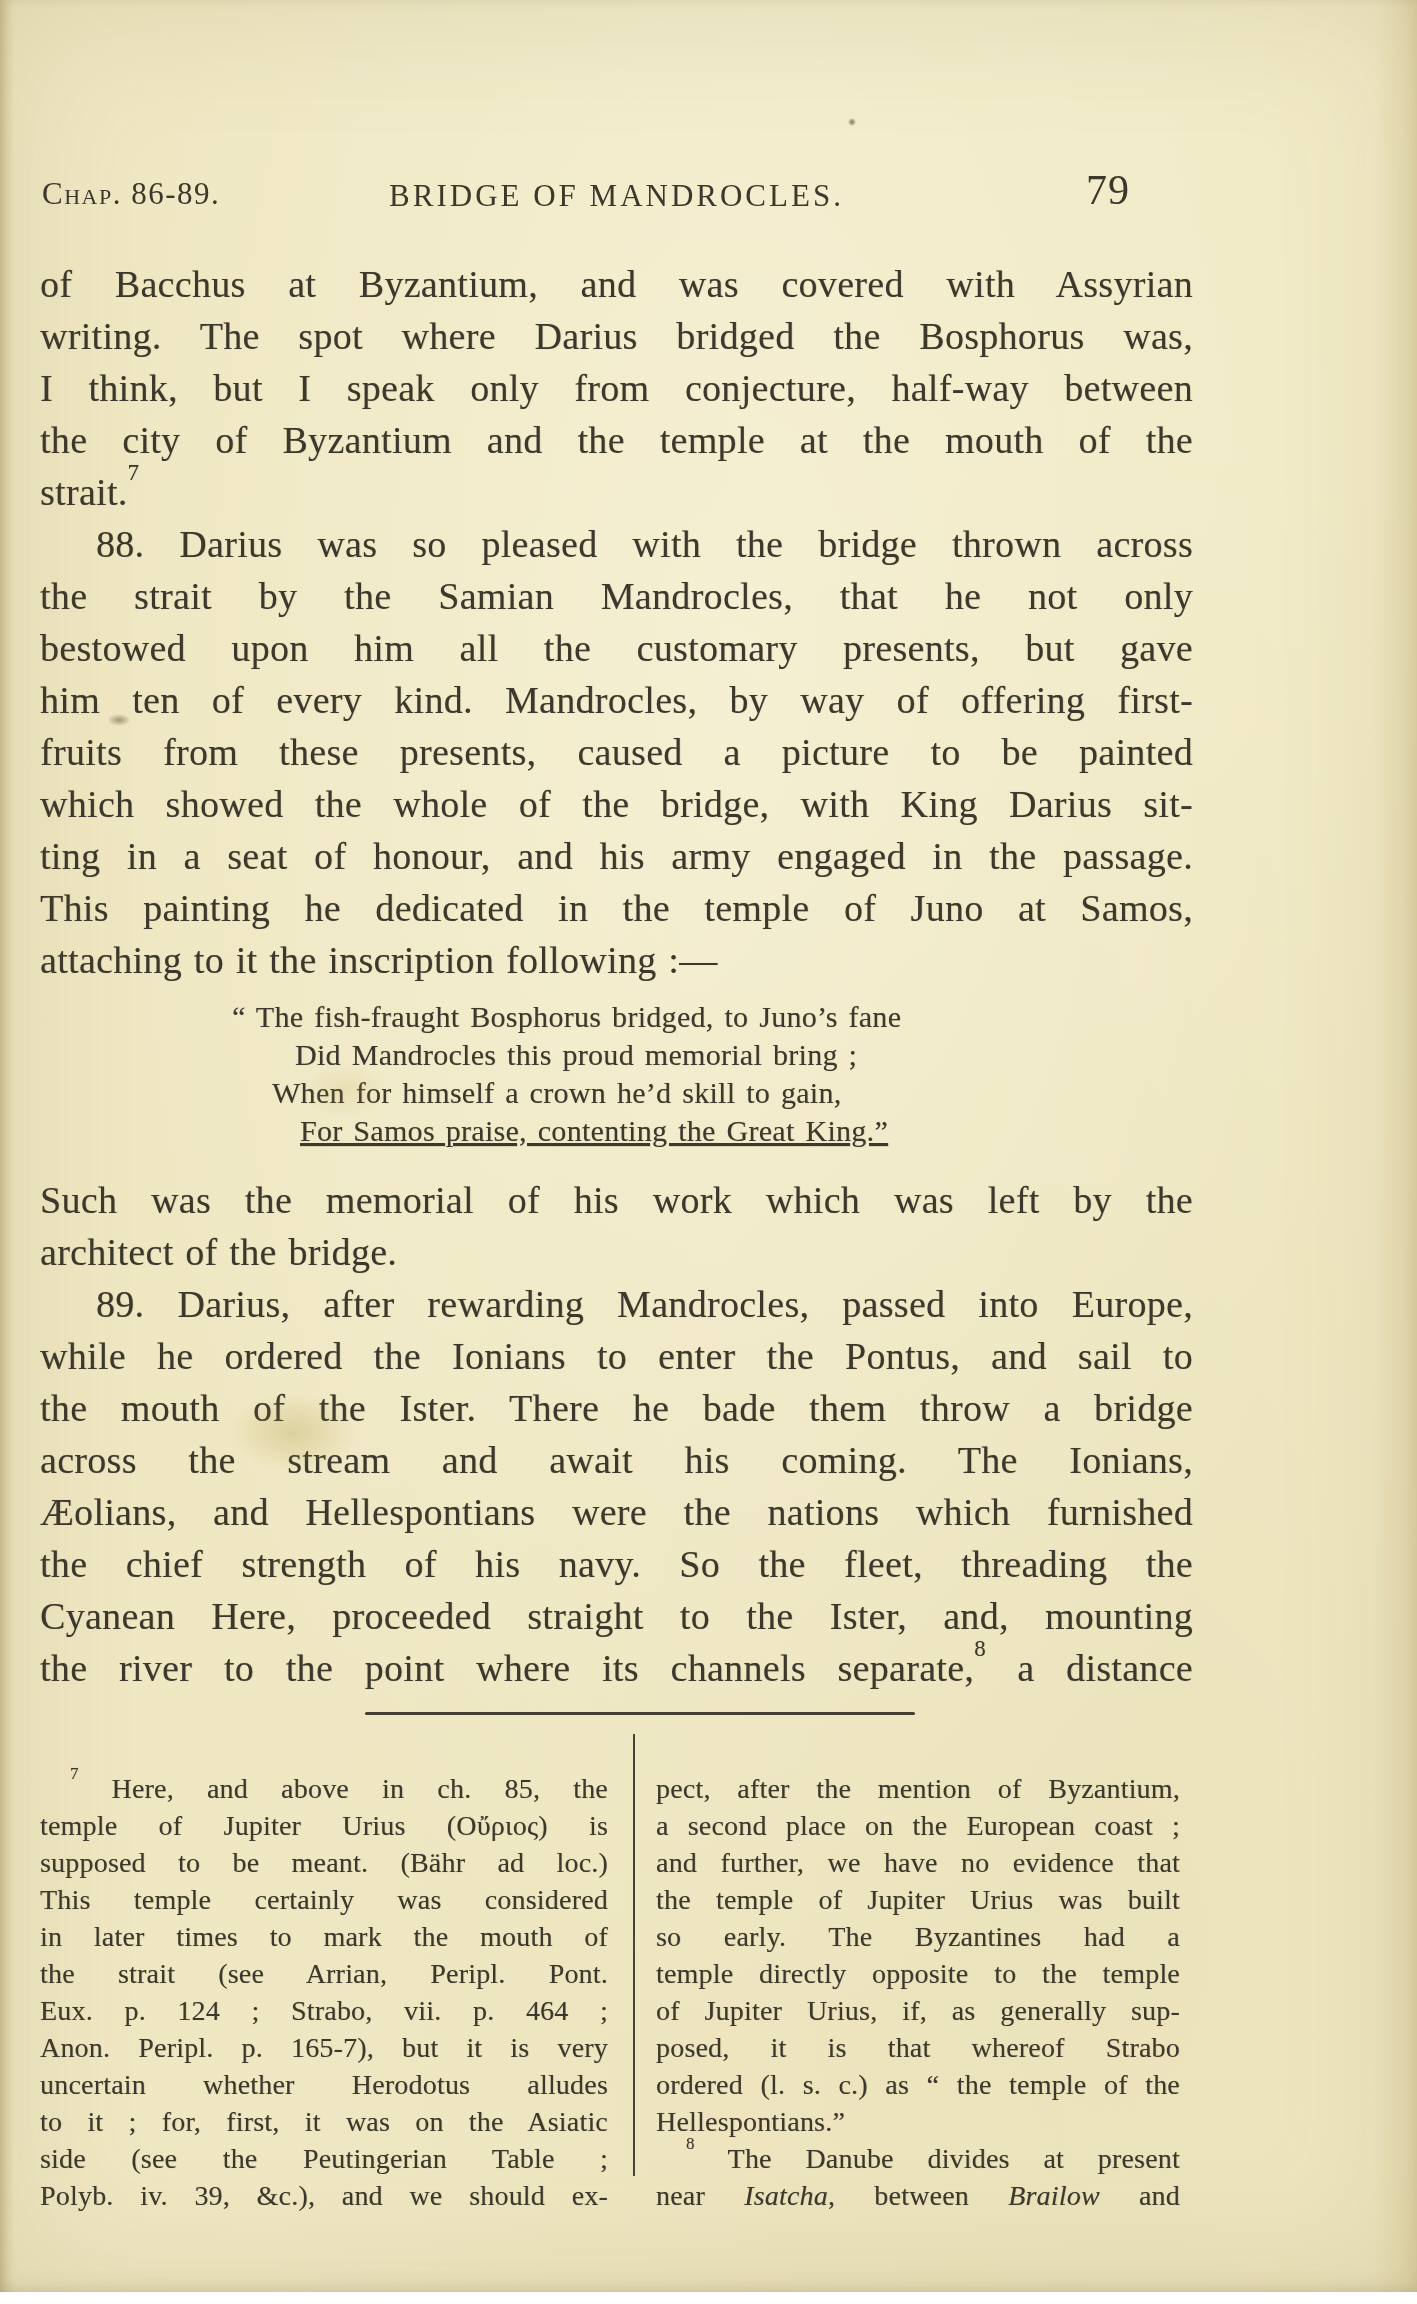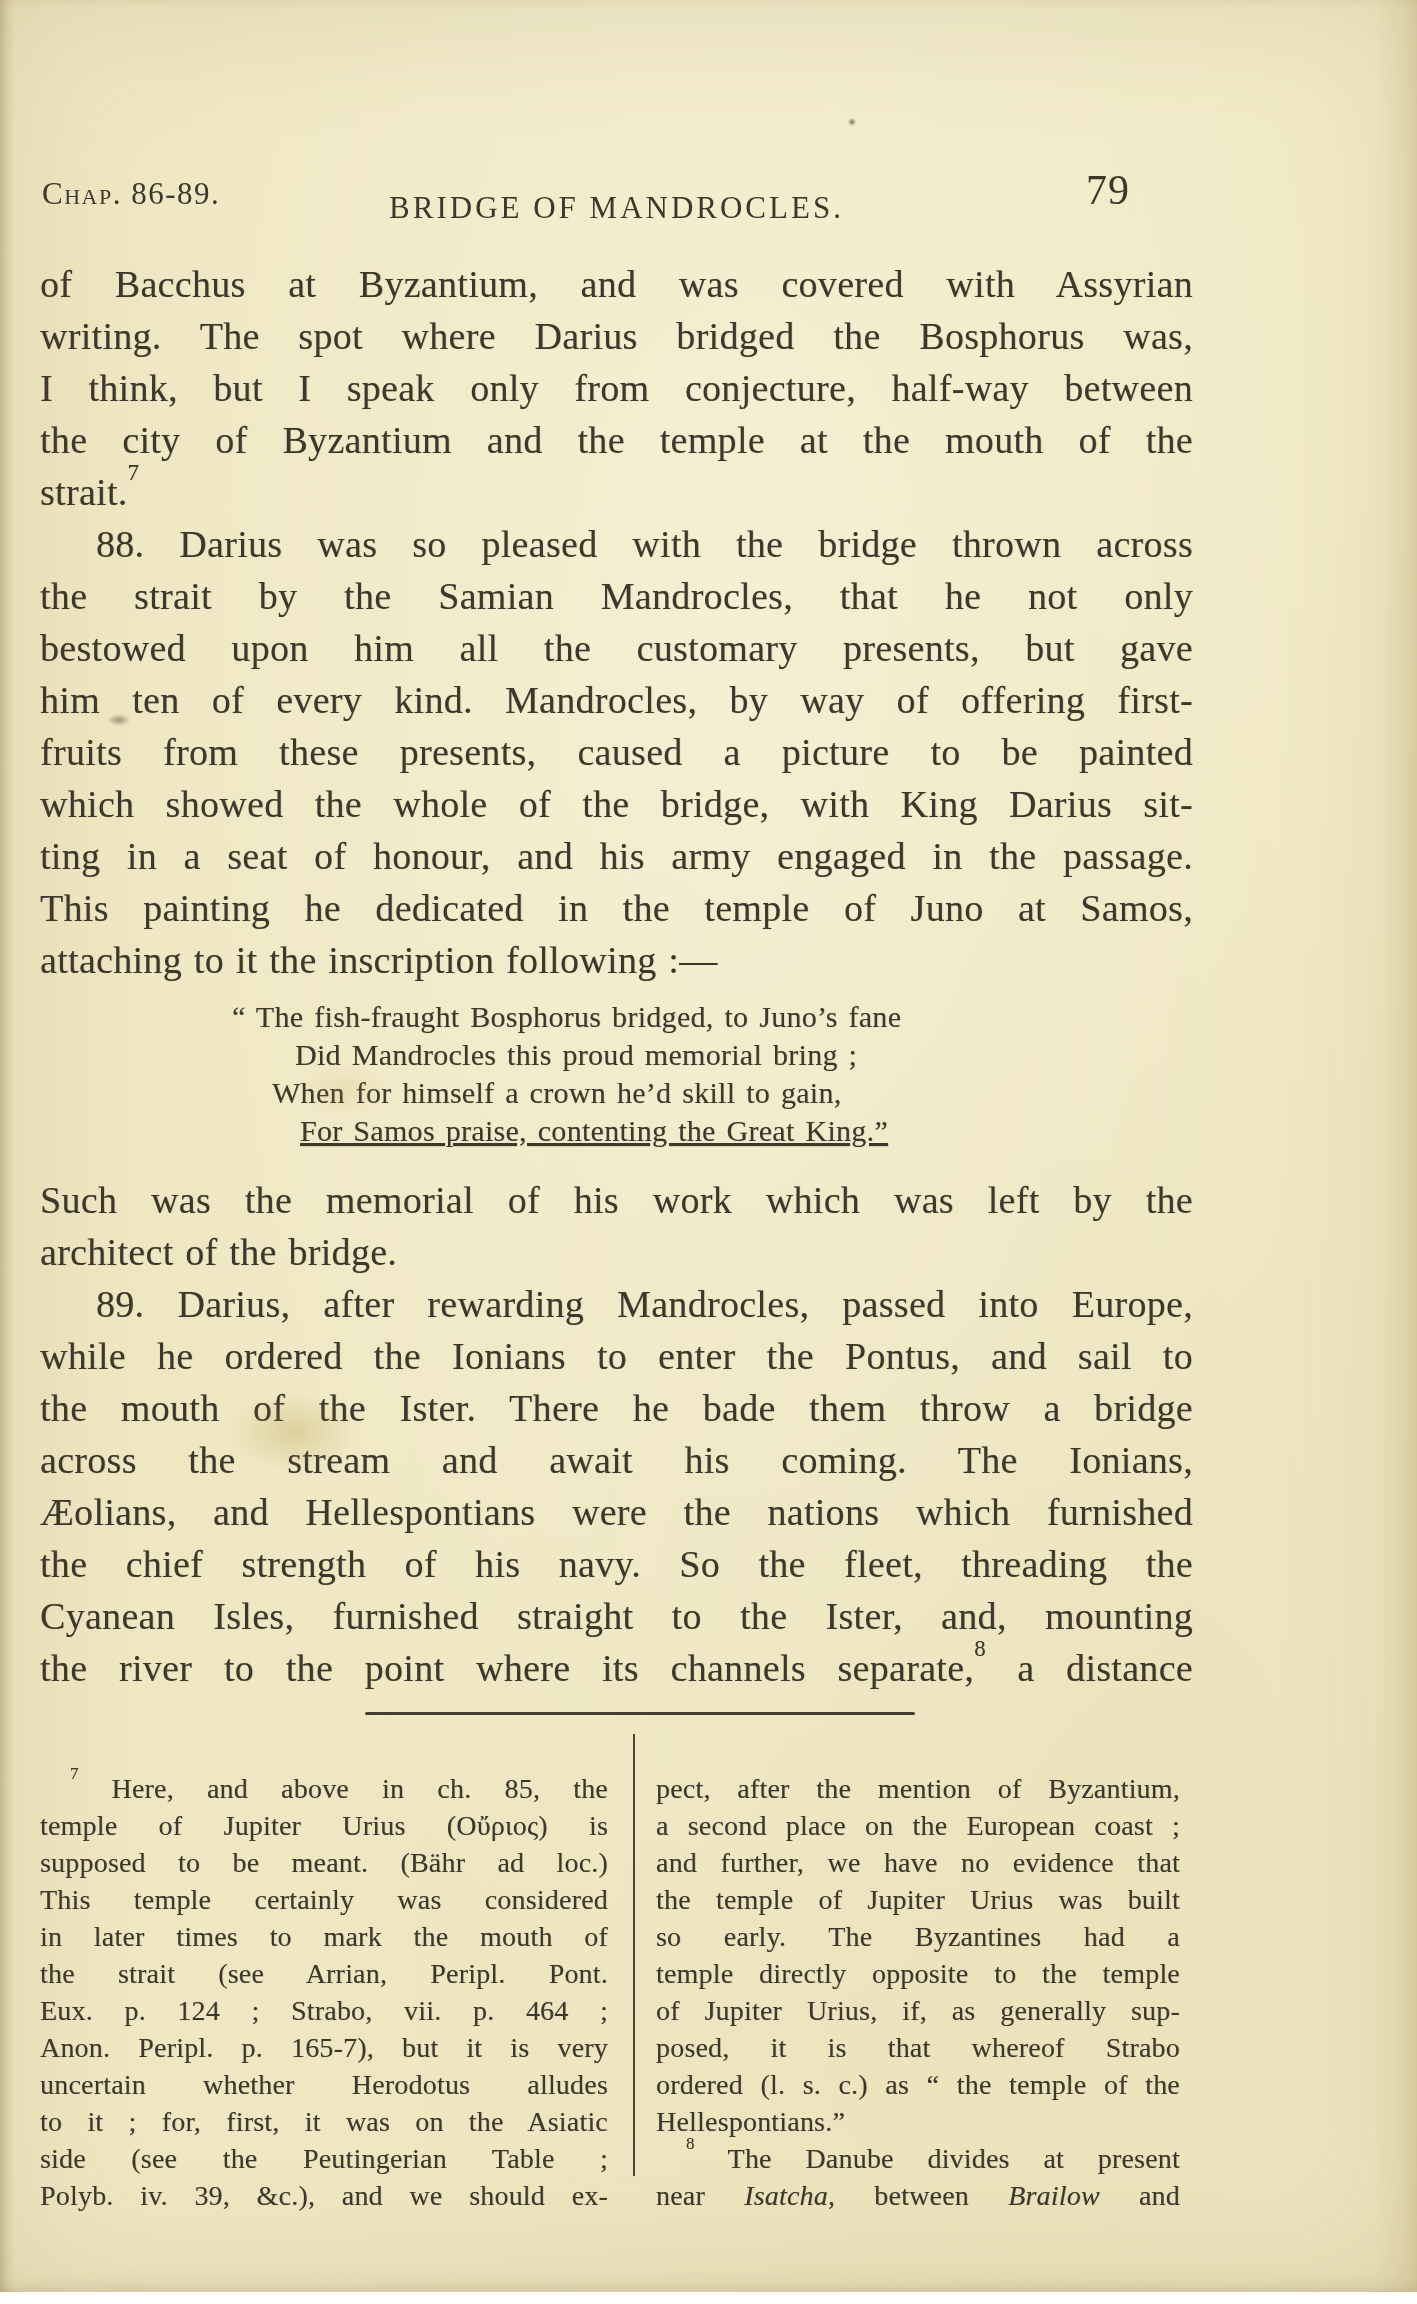--- a/index.html
+++ b/index.html
@@ -17,21 +17,21 @@
   }
   .page::after{
     content:"";position:absolute;inset:0;pointer-events:none;
     box-shadow:inset 0 0 140px rgba(125,105,50,0.16), inset 6px 0 14px -6px rgba(105,90,45,0.28), inset 0 -8px 24px -10px rgba(105,90,45,0.22);
   }
   .running-head-chapter{
     position:absolute;left:42px;top:176px;
     font-variant:small-caps;font-size:31px;letter-spacing:1.5px;
   }
   .running-head-title{
-    position:absolute;left:40px;top:190px;width:1153px;
+    position:absolute;left:40px;top:178px;width:1153px;
     text-align:center;font-size:31px;letter-spacing:3px;
   }
   .page-number{
     position:absolute;top:166px;right:287px;font-size:42px;letter-spacing:1px;
   }
   .body-text{
     position:absolute;left:40px;top:258px;width:1153px;
     font-size:38px;
   }
   .block{margin:0;}
@@ -114,21 +114,21 @@
         <div class="line">Such was the memorial of his work which was left by the</div>
         <div class="line no-just">architect of the bridge.</div>
       </div>
       <div class="block para">
         <div class="line first">89. Darius, after rewarding Mandrocles, passed into Europe,</div>
         <div class="line">while he ordered the Ionians to enter the Pontus, and sail to</div>
         <div class="line">the mouth of the Ister. There he bade them throw a bridge</div>
         <div class="line">across the stream and await his coming. The Ionians,</div>
         <div class="line">Æolians, and Hellespontians were the nations which furnished</div>
         <div class="line">the chief strength of his navy. So the fleet, threading the</div>
-        <div class="line">Cyanean Isles, furnished straight to the Ister, and, mounting</div>
+        <div class="line">Cyanean Here, proceeded straight to the Ister, and, mounting</div>
         <div class="line">the river to the point where its channels separate,<sup>8</sup> a distance</div>
       </div>
     </div>
 
   <div class="footnote-rule"></div>
   <div class="footnote-divider"></div>
   <div class="fn-col fn-left">
       <div class="block para">
         <div class="line first"><sup>7</sup> Here, and above in ch. 85, the</div>
         <div class="line">temple of Jupiter Urius (Οὔριος) is</div>

